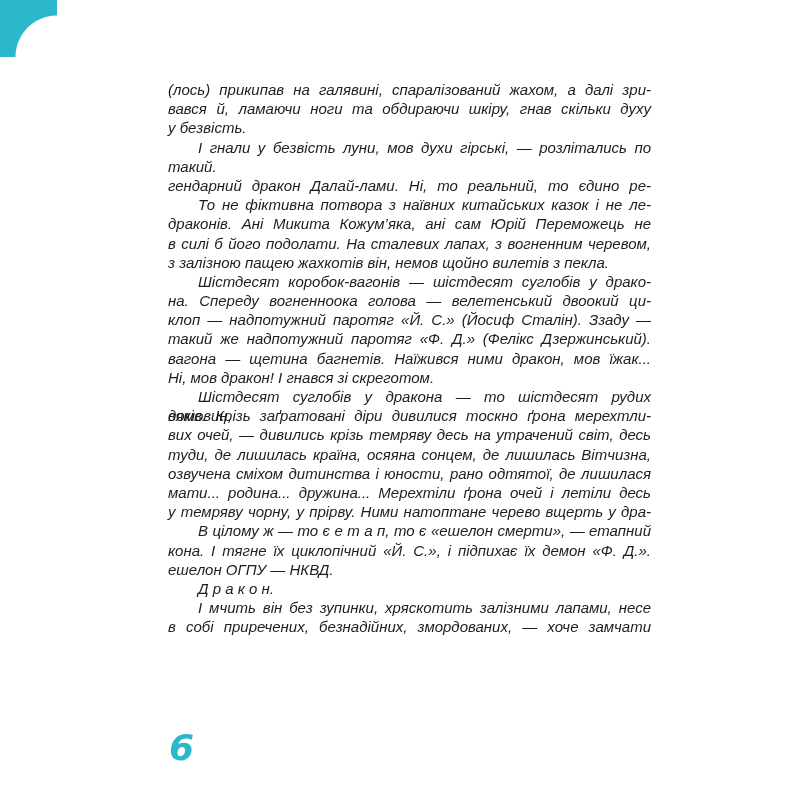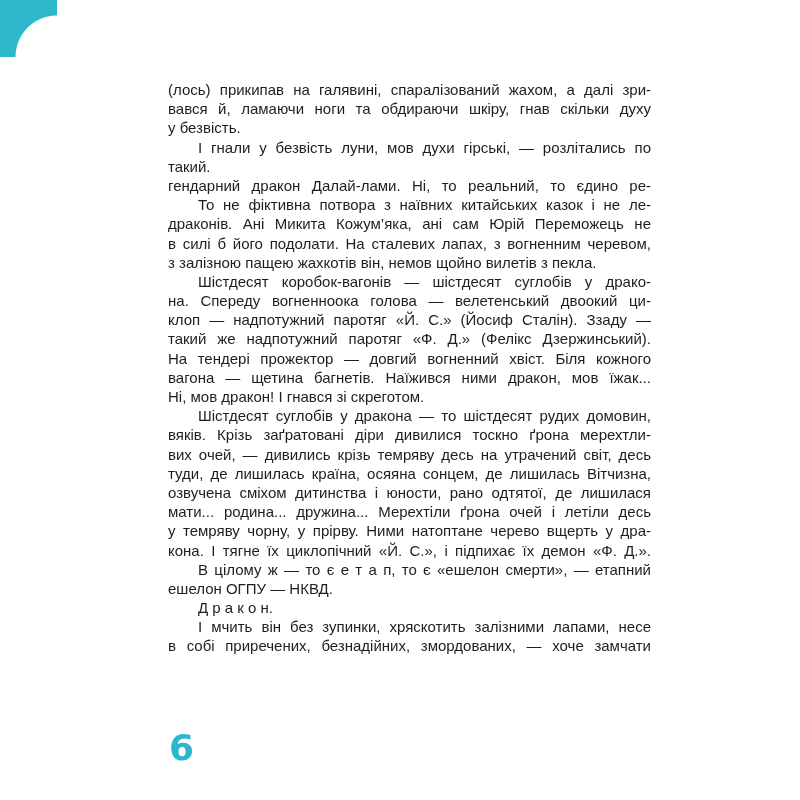--- a/index.html
+++ b/index.html
@@ -6,20 +6,21 @@
   html, body {
     width: 800px; height: 800px;
     background: #ffffff;
     font-family: "Liberation Sans", "DejaVu Sans", sans-serif;
     overflow: hidden;
   }
   .page {
     position: relative;
     width: 764px; height: 800px;
     background: #ffffff;
+    font-style: italic;
   }
   
   .corner-decoration {
     position: absolute;
     top: 0; left: 0;
     width: 57px; height: 57px;
     background: radial-gradient(circle at 100% 100%, rgba(255,255,255,0) 41px, var(--accent, #2db7ca) 42px);
   }
   .text-block {
     position: absolute;
@@ -61,32 +62,31 @@
       <div class="line end">такий.</div>
       <div class="line">гендарний дракон Далай-лами. Ні, то реальний, то єдино ре-</div>
       <div class="line indent">То не фіктивна потвора з наївних китайських казок і не ле-</div>
       <div class="line">драконів. Ані Микита Кожум’яка, ані сам Юрій Переможець не</div>
       <div class="line">в силі б його подолати. На сталевих лапах, з вогненним черевом,</div>
       <div class="line end">з залізною пащею жахкотів він, немов щойно вилетів з пекла.</div>
       <div class="line indent">Шістдесят коробок-вагонів — шістдесят суглобів у драко-</div>
       <div class="line">на. Спереду вогненноока голова — велетенський двоокий ци-</div>
       <div class="line">клоп — надпотужний паротяг «Й. С.» (Йосиф Сталін). Ззаду —</div>
       <div class="line">такий же надпотужний паротяг «Ф. Д.» (Фелікс Дзержинський).</div>
-      <div class="line">На тендері прожектор — довгий вогненний хвіст. Біля кожного</div>
       <div class="line">вагона — щетина багнетів. Наїжився ними дракон, мов їжак...</div>
       <div class="line end">Ні, мов дракон! І гнався зі скреготом.</div>
       <div class="line indent">Шістдесят суглобів у дракона — то шістдесят рудих домовин,</div>
       <div class="line">вяків. Крізь заґратовані діри дивилися тоскно ґрона мерехтли-</div>
       <div class="line">вих очей, — дивились крізь темряву десь на утрачений світ, десь</div>
       <div class="line">туди, де лишилась країна, осяяна сонцем, де лишилась Вітчизна,</div>
       <div class="line">озвучена сміхом дитинства і юности, рано одтятої, де лишилася</div>
       <div class="line">мати... родина... дружина... Мерехтіли ґрона очей і летіли десь</div>
       <div class="line">у темряву чорну, у прірву. Ними натоптане черево вщерть у дра-</div>
+      <div class="line indent">В цілому ж — то є е т а п, то є «ешелон смерти», — етапний</div>
       <div class="line">кона. І тягне їх циклопічний «Й. С.», і підпихає їх демон «Ф. Д.».</div>
-      <div class="line indent">В цілому ж — то є е т а п, то є «ешелон смерти», — етапний</div>
       <div class="line end">ешелон ОГПУ — НКВД.</div>
       <div class="line indent end">Д р а к о н.</div>
       <div class="line indent">І мчить він без зупинки, хряскотить залізними лапами, несе</div>
       <div class="line">в собі приречених, безнадійних, змордованих, — хоче замчати</div>
     </div>
 
   <div class="page-number">6</div>
 
 </div>
 

